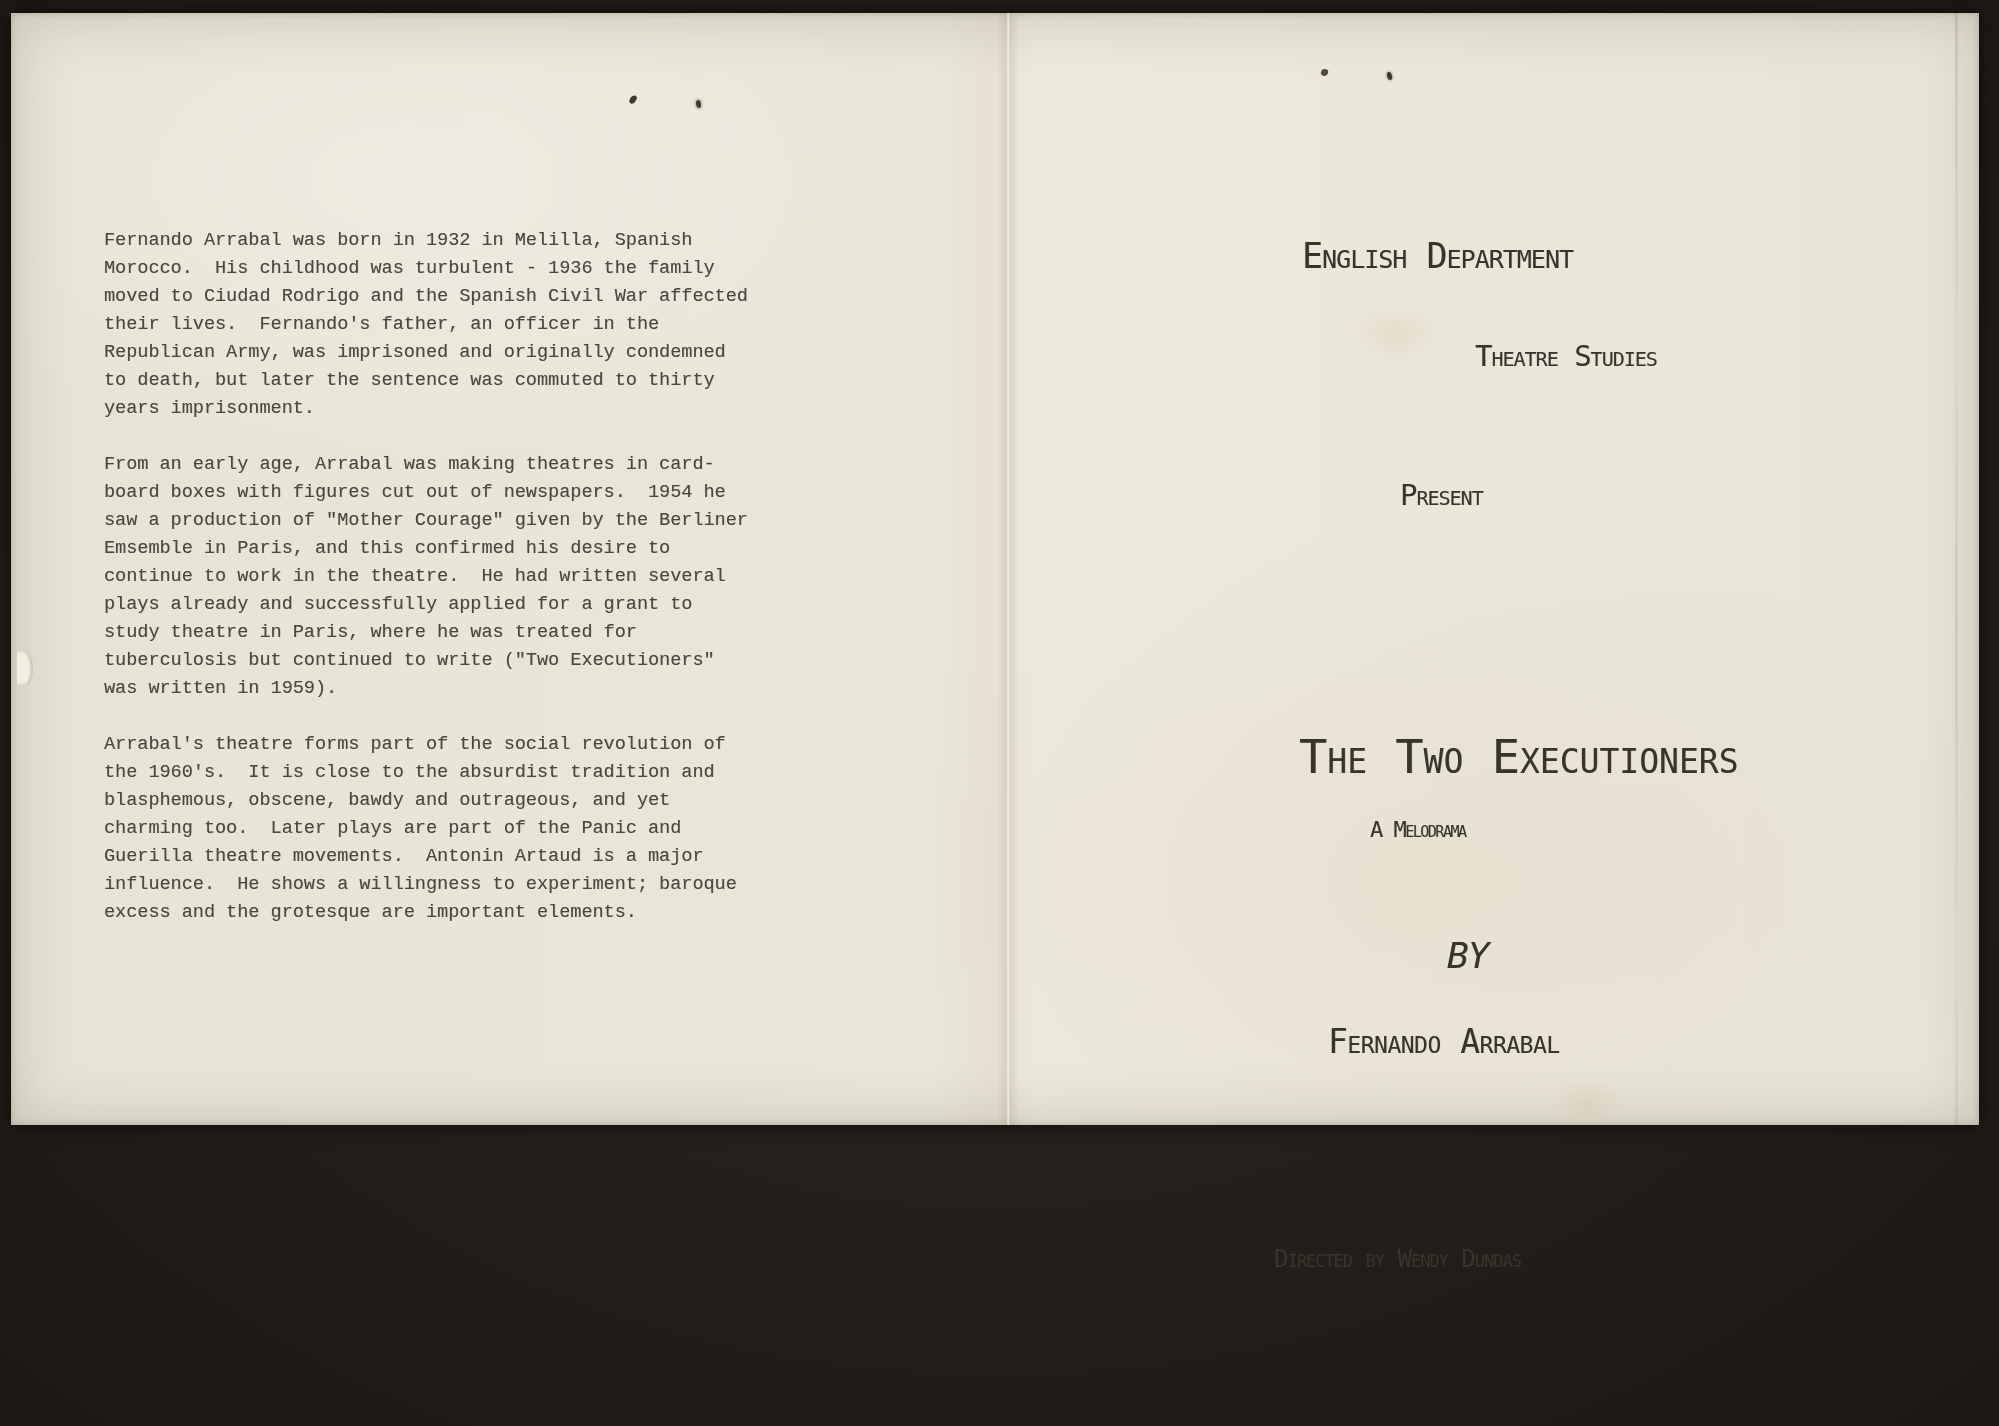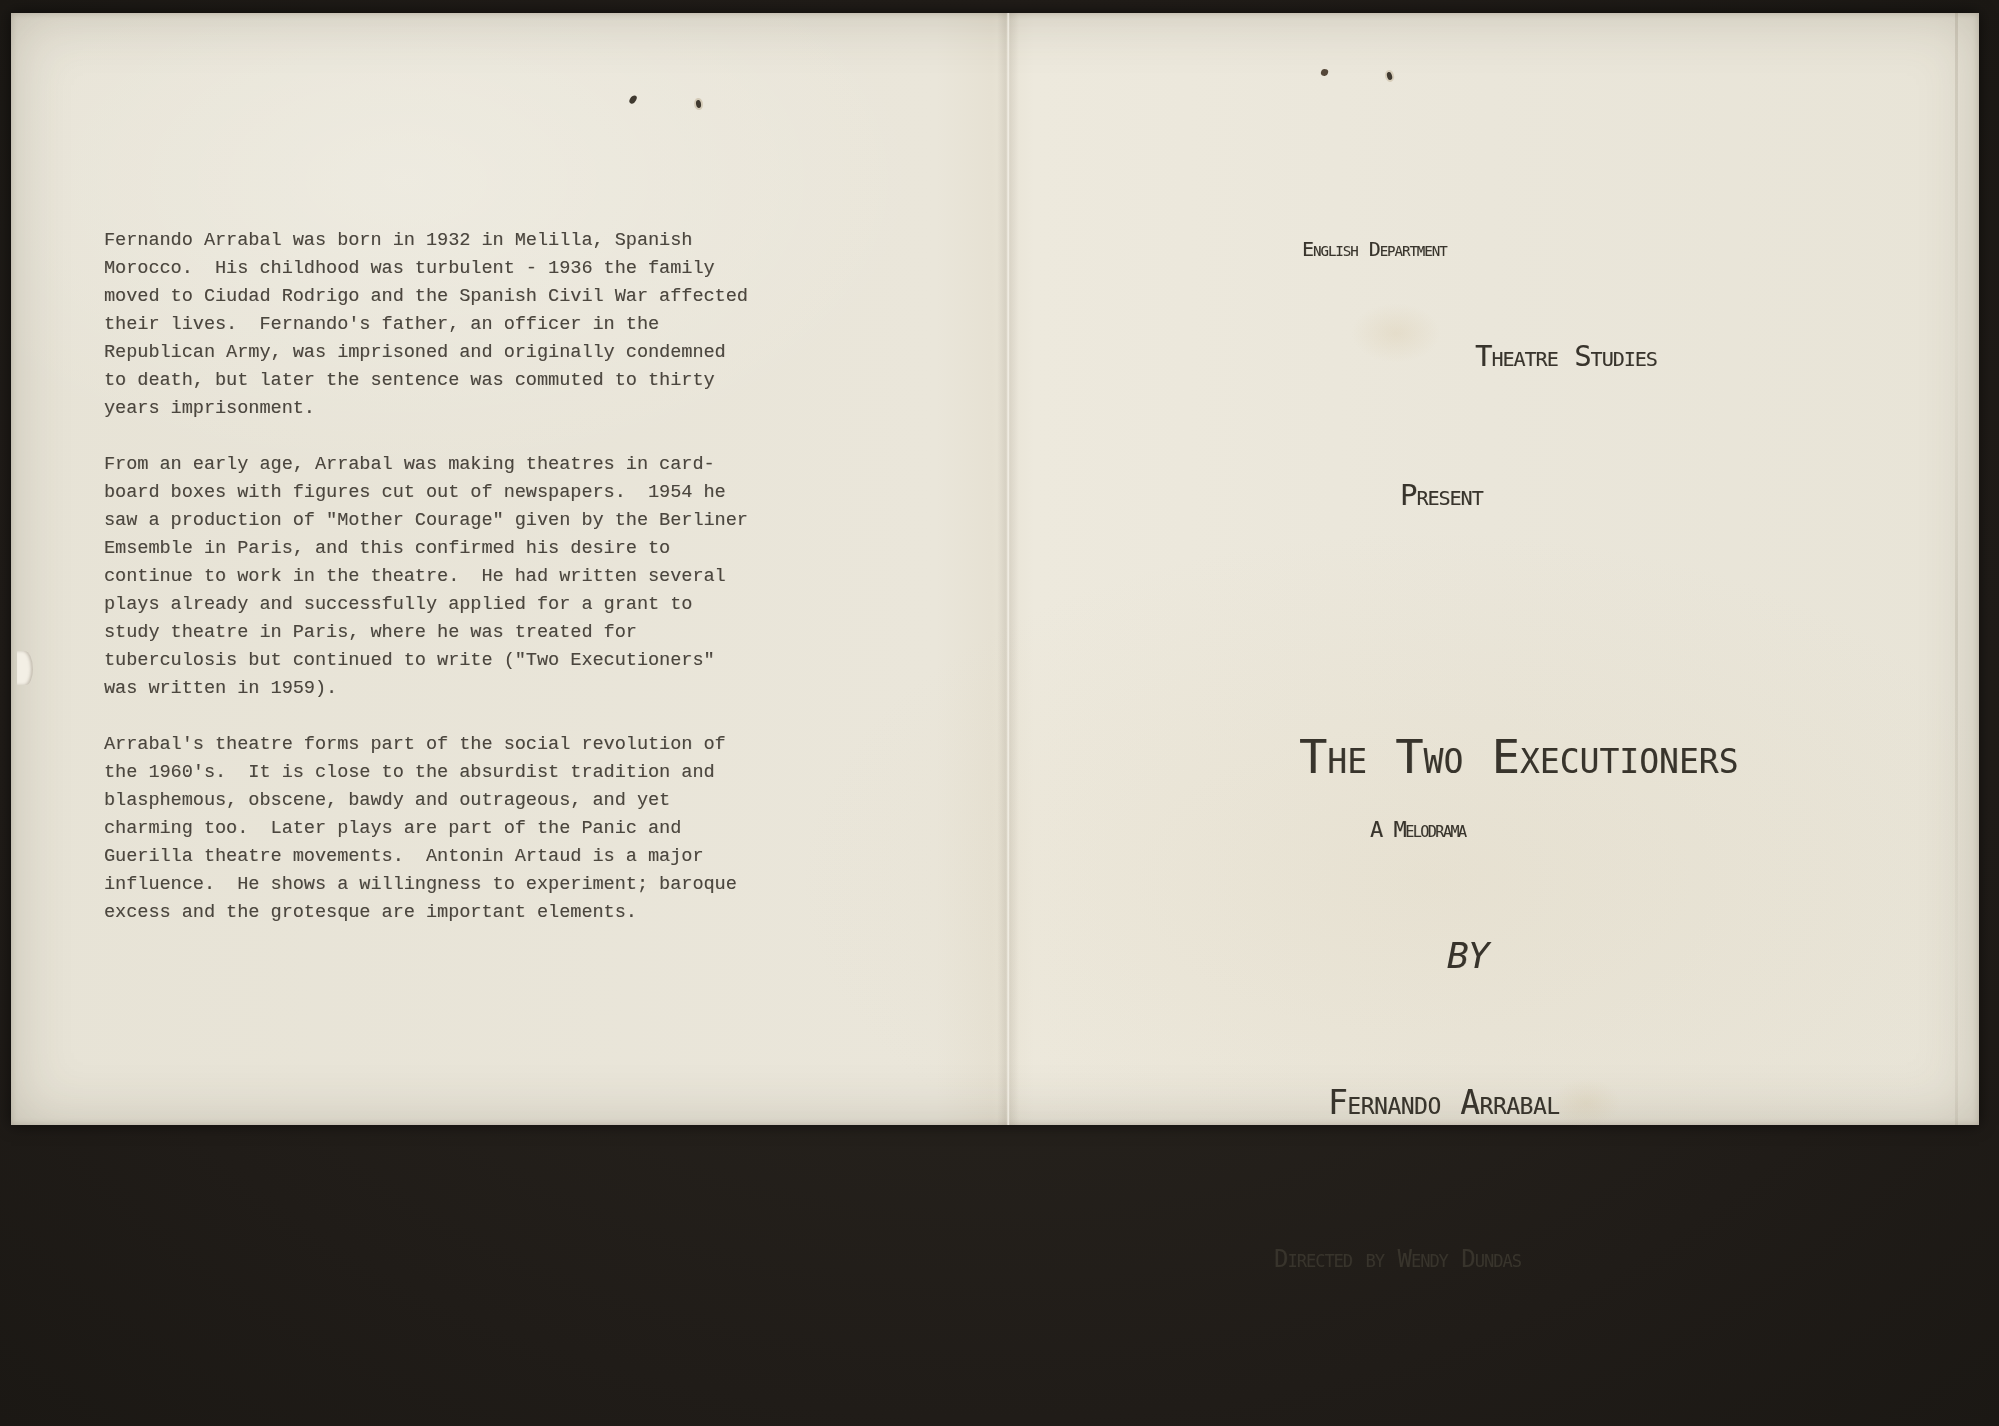--- a/index.html
+++ b/index.html
@@ -121,27 +121,27 @@
   
   .rp {
     position: absolute;
     font-family: "DejaVu Sans Mono", monospace;
     font-variant: small-caps;
     color: #38342c;
     line-height: 1;
     white-space: pre;
     text-shadow: 0.4px 0.4px 0 rgba(56,52,44,0.30);
   }
-  .rp-dept     { left: 1291px; top: 226px;  font-size: 20px; letter-spacing: -1px; }
+  .rp-dept     { left: 1291px; top: 226px;  font-size: 35px; letter-spacing: -1px; }
   .rp-studies  { left: 1464px; top: 329px;  font-size: 29px; letter-spacing: -1px; }
   .rp-present  { left: 1389px; top: 468px;  font-size: 29px; letter-spacing: -1px; }
   .rp-title    { left: 1288px; top: 720px;  font-size: 47px; letter-spacing: 0px; }
   .rp-subtitle { left: 1359px; top: 806px;  font-size: 22px; letter-spacing: -1.5px; }
   .rp-by       { left: 1436px; top: 925px;  font-size: 36px; letter-spacing: -1px; font-style: italic; }
-  .rp-author   { left: 1317px; top: 1073px; font-size: 33px; letter-spacing: -0.5px; }
+  .rp-author   { left: 1317px; top: 1012px; font-size: 33px; letter-spacing: -0.5px; }
   .rp-director { left: 1263px; top: 1234px; font-size: 24px; letter-spacing: -1px; }
 </style>
 </head>
 <body>
 
 <div class="scan">
   <div class="paper">
 
     <div class="fold"></div>
     <div class="edge-crease"></div>

